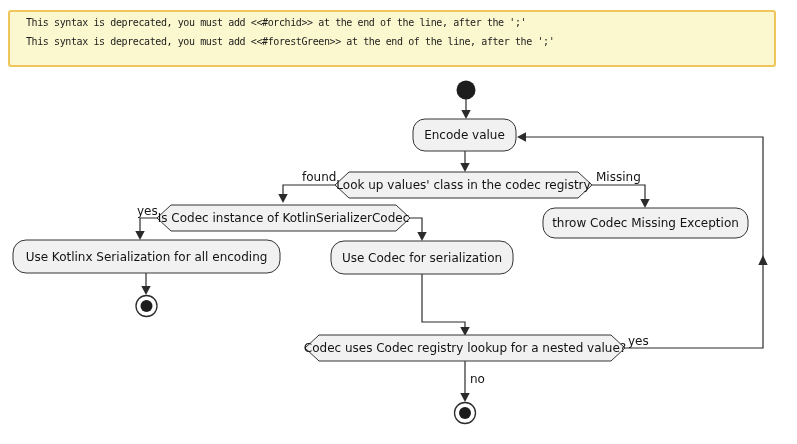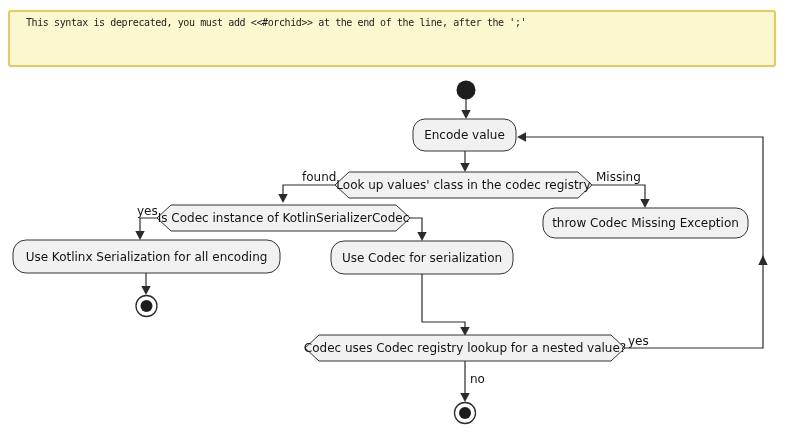--- a/index.html
+++ b/index.html
@@ -20,20 +20,21 @@
   .endring{fill:#FFFFFF;stroke:#2B2B2B;stroke-width:1.3;}
   .enddot{fill:#1D1D1D;stroke:none;}
 </style>
 </head>
 <body>
 
 <div class="stage">
 
   <div class="note">
     <div class="note-line">This syntax is deprecated, you must add &lt;&lt;#orchid&gt;&gt; at the end of the line, after the ';'</div>
+    <div class="note-line">This syntax is deprecated, you must add &lt;&lt;#forestGreen&gt;&gt; at the end of the line, after the ';'</div>
   </div>
 
   <svg width="797" height="444" viewBox="0 0 797 444">
 
     <g>
 
       <path class="edge" d="M466,99 L466,114"></path>
       <path class="head" d="M466,119 L461.3,110 L470.7,110 Z"></path>
 
       <path class="edge" d="M465,151 L465,167"></path>

